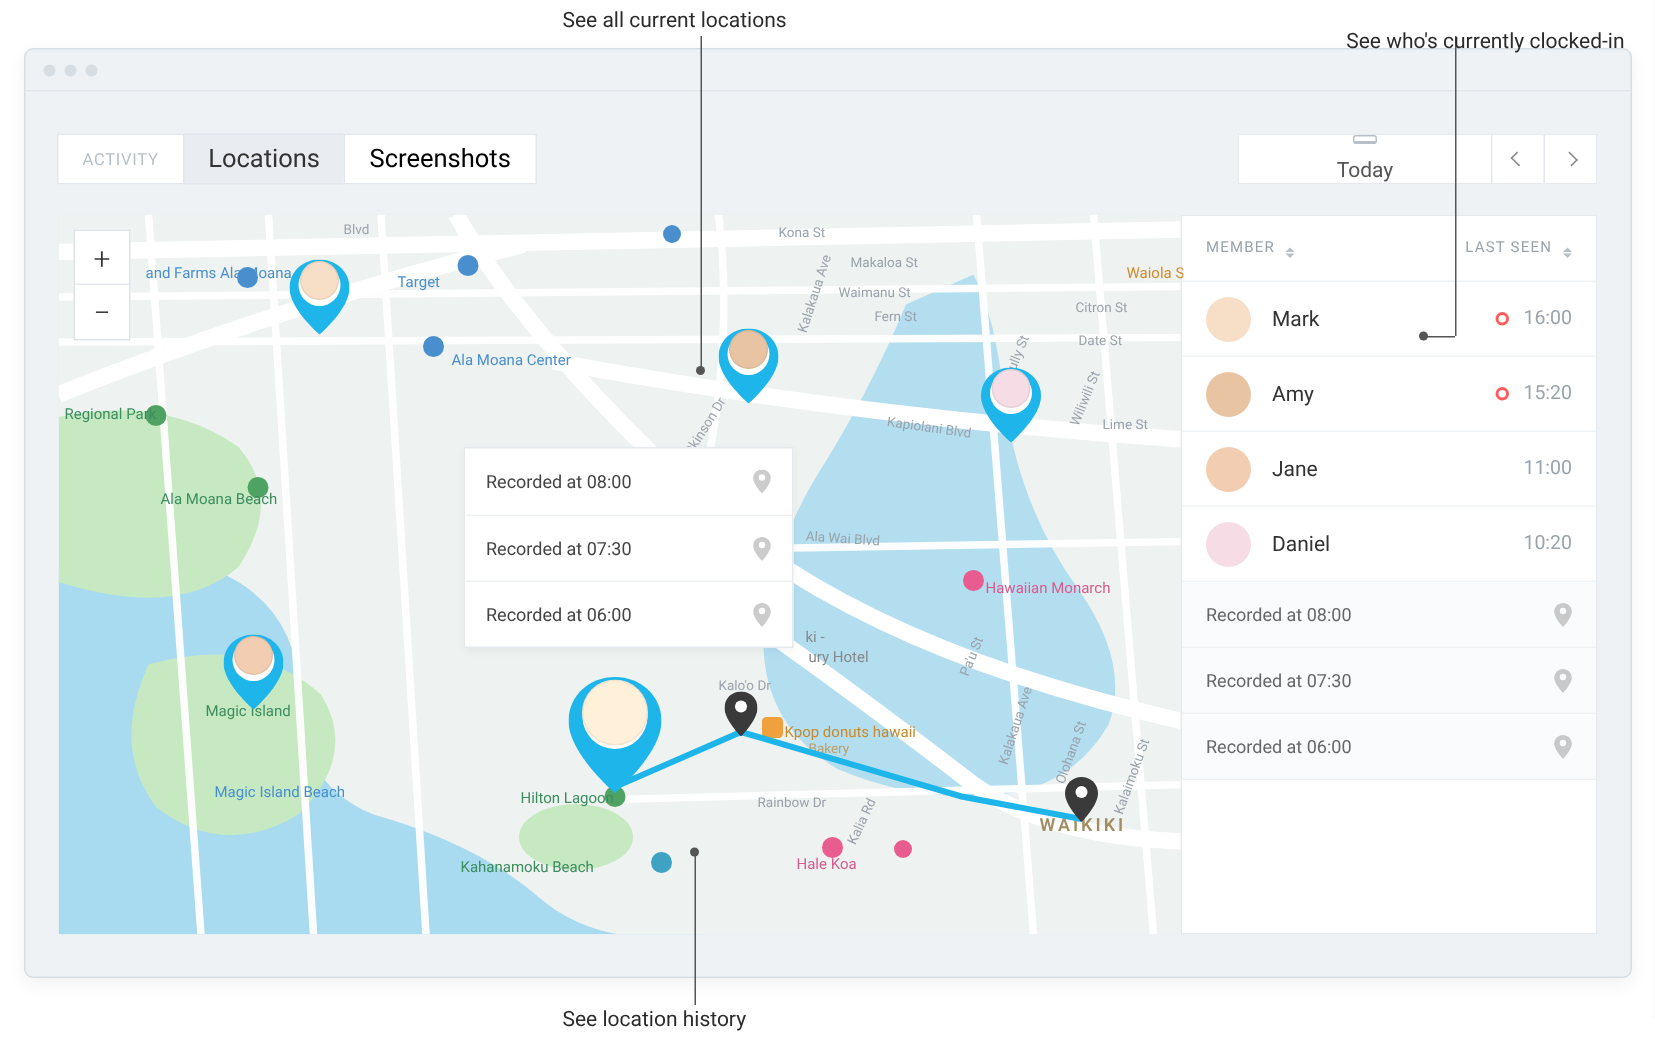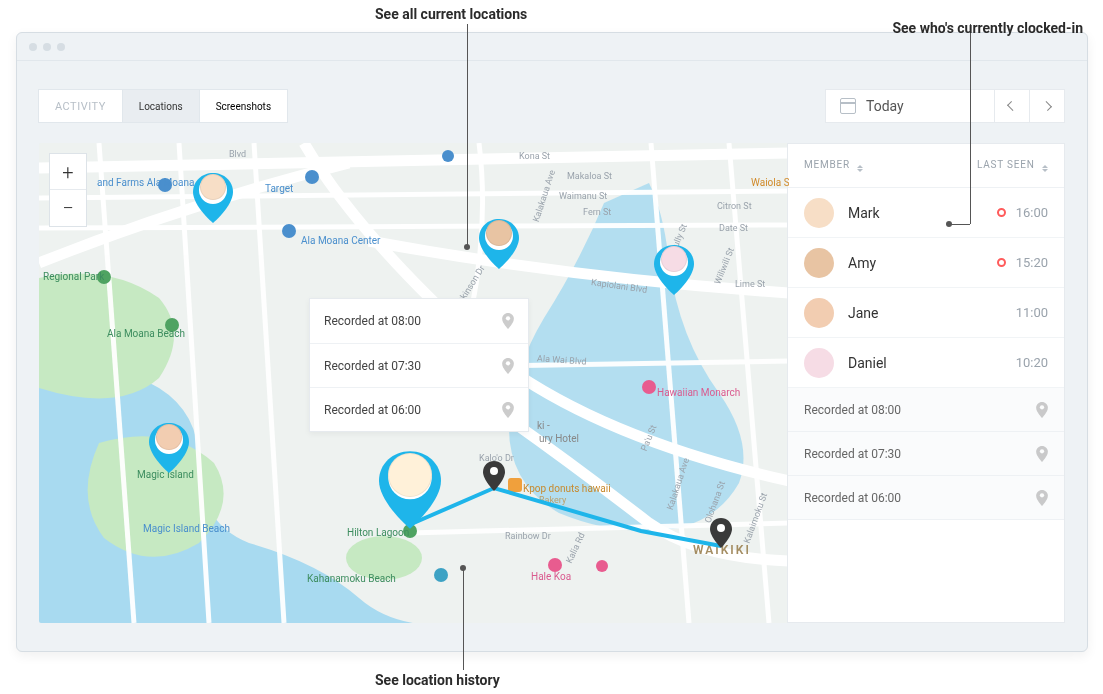--- a/index.html
+++ b/index.html
@@ -1,38 +1,38 @@
 <!DOCTYPE html>
 <html><head>
 <meta charset="utf-8">
 <style>
   * { box-sizing: border-box; margin: 0; padding: 0; font-family: -apple-system, BlinkMacSystemFont, "Segoe UI", Roboto, Arial, sans-serif; }
   body { background: #fff; width: 1103px; height: 694px; position: relative; overflow: hidden; }
 
-  .annotation { position: absolute; font-size: 14px; color: #2b2b2b; font-weight: 700; z-index: 50; }
+  .annotation { position: absolute; font-size: 14px; color: #2b2b2b; font-weight: 400; z-index: 50; }
   .ann-line { position: absolute; background: #555; z-index: 40; }
   .ann-dot { position: absolute; width:6px; height:6px; border-radius:50%; background:#555; z-index:41;}
 
   .browser {
     position: absolute; left: 16px; top: 32px; width: 1072px; height: 620px;
     background: #eef2f5; border: 1px solid #d6dde3; border-radius: 6px;
     box-shadow: 0 4px 12px rgba(0,0,0,0.06);
     overflow: hidden;
   }
   .chrome { height: 28px; display:flex; align-items:center; padding-left:12px; gap:6px; border-bottom:1px solid #e1e7ec;}
   .chrome .dot { width:8px; height:8px; border-radius:50%; background:#d6dde3; }
 
   .toolbar { position:absolute; left:22px; top:56px; display:flex;align-items:center; }
-  .tab { height:34px; padding:0 16px; font-size:10px; display:flex; align-items:center; background:#fff; border:1px solid #e1e7ec; margin-left:-1px; cursor:pointer;}
+  .tab { height:34px; padding:0 16px; font-size:17px; display:flex; align-items:center; background:#fff; border:1px solid #e1e7ec; margin-left:-1px; cursor:pointer;}
   .tab.activity { color:#b7bfc7; letter-spacing:0.5px; font-size:11px; }
   .tab.active { background:#e9edf1; color:#333; }
 
   .date-picker { position:absolute; right:22px; top:56px; display:flex; }
   .date-box { height:34px; background:#fff; border:1px solid #e6eaee; display:flex; align-items:center; padding:0 14px; gap:10px; font-size:14px; color:#555; }
-  .date-main { width:170px; }
+  .date-main { width:170px;flex-direction:column; }
   .nav-btn { width:36px; justify-content:center; margin-left:-1px; cursor:pointer;}
   .cal-icon { width:16px; height:16px; border:1.5px solid #b7bfc7; border-radius:2px; position:relative;}
   .cal-icon::before { content:""; position:absolute; top:3px; left:0; right:0; height:1.5px; background:#b7bfc7;}
   .chev { width:8px; height:8px; border:solid #888; border-width:0 1.5px 1.5px 0; display:inline-block;}
   .chev.left{ transform:rotate(135deg);} .chev.right{transform:rotate(-45deg);}
 
   .map-wrap { position:absolute; left:22px; top:110px; width:750px; height:480px; background:#e8eef2; border-radius:2px; overflow:hidden;}
   .map-bg { position:absolute; inset:0; }
   .zoom { position:absolute; left:10px; top:10px; width:38px; background:#fff; border:1px solid #dde3e8; z-index:20;}
   .zoom div { height:36px; display:flex; align-items:center; justify-content:center; font-size:20px; color:#333; font-weight:300; cursor:pointer;}

